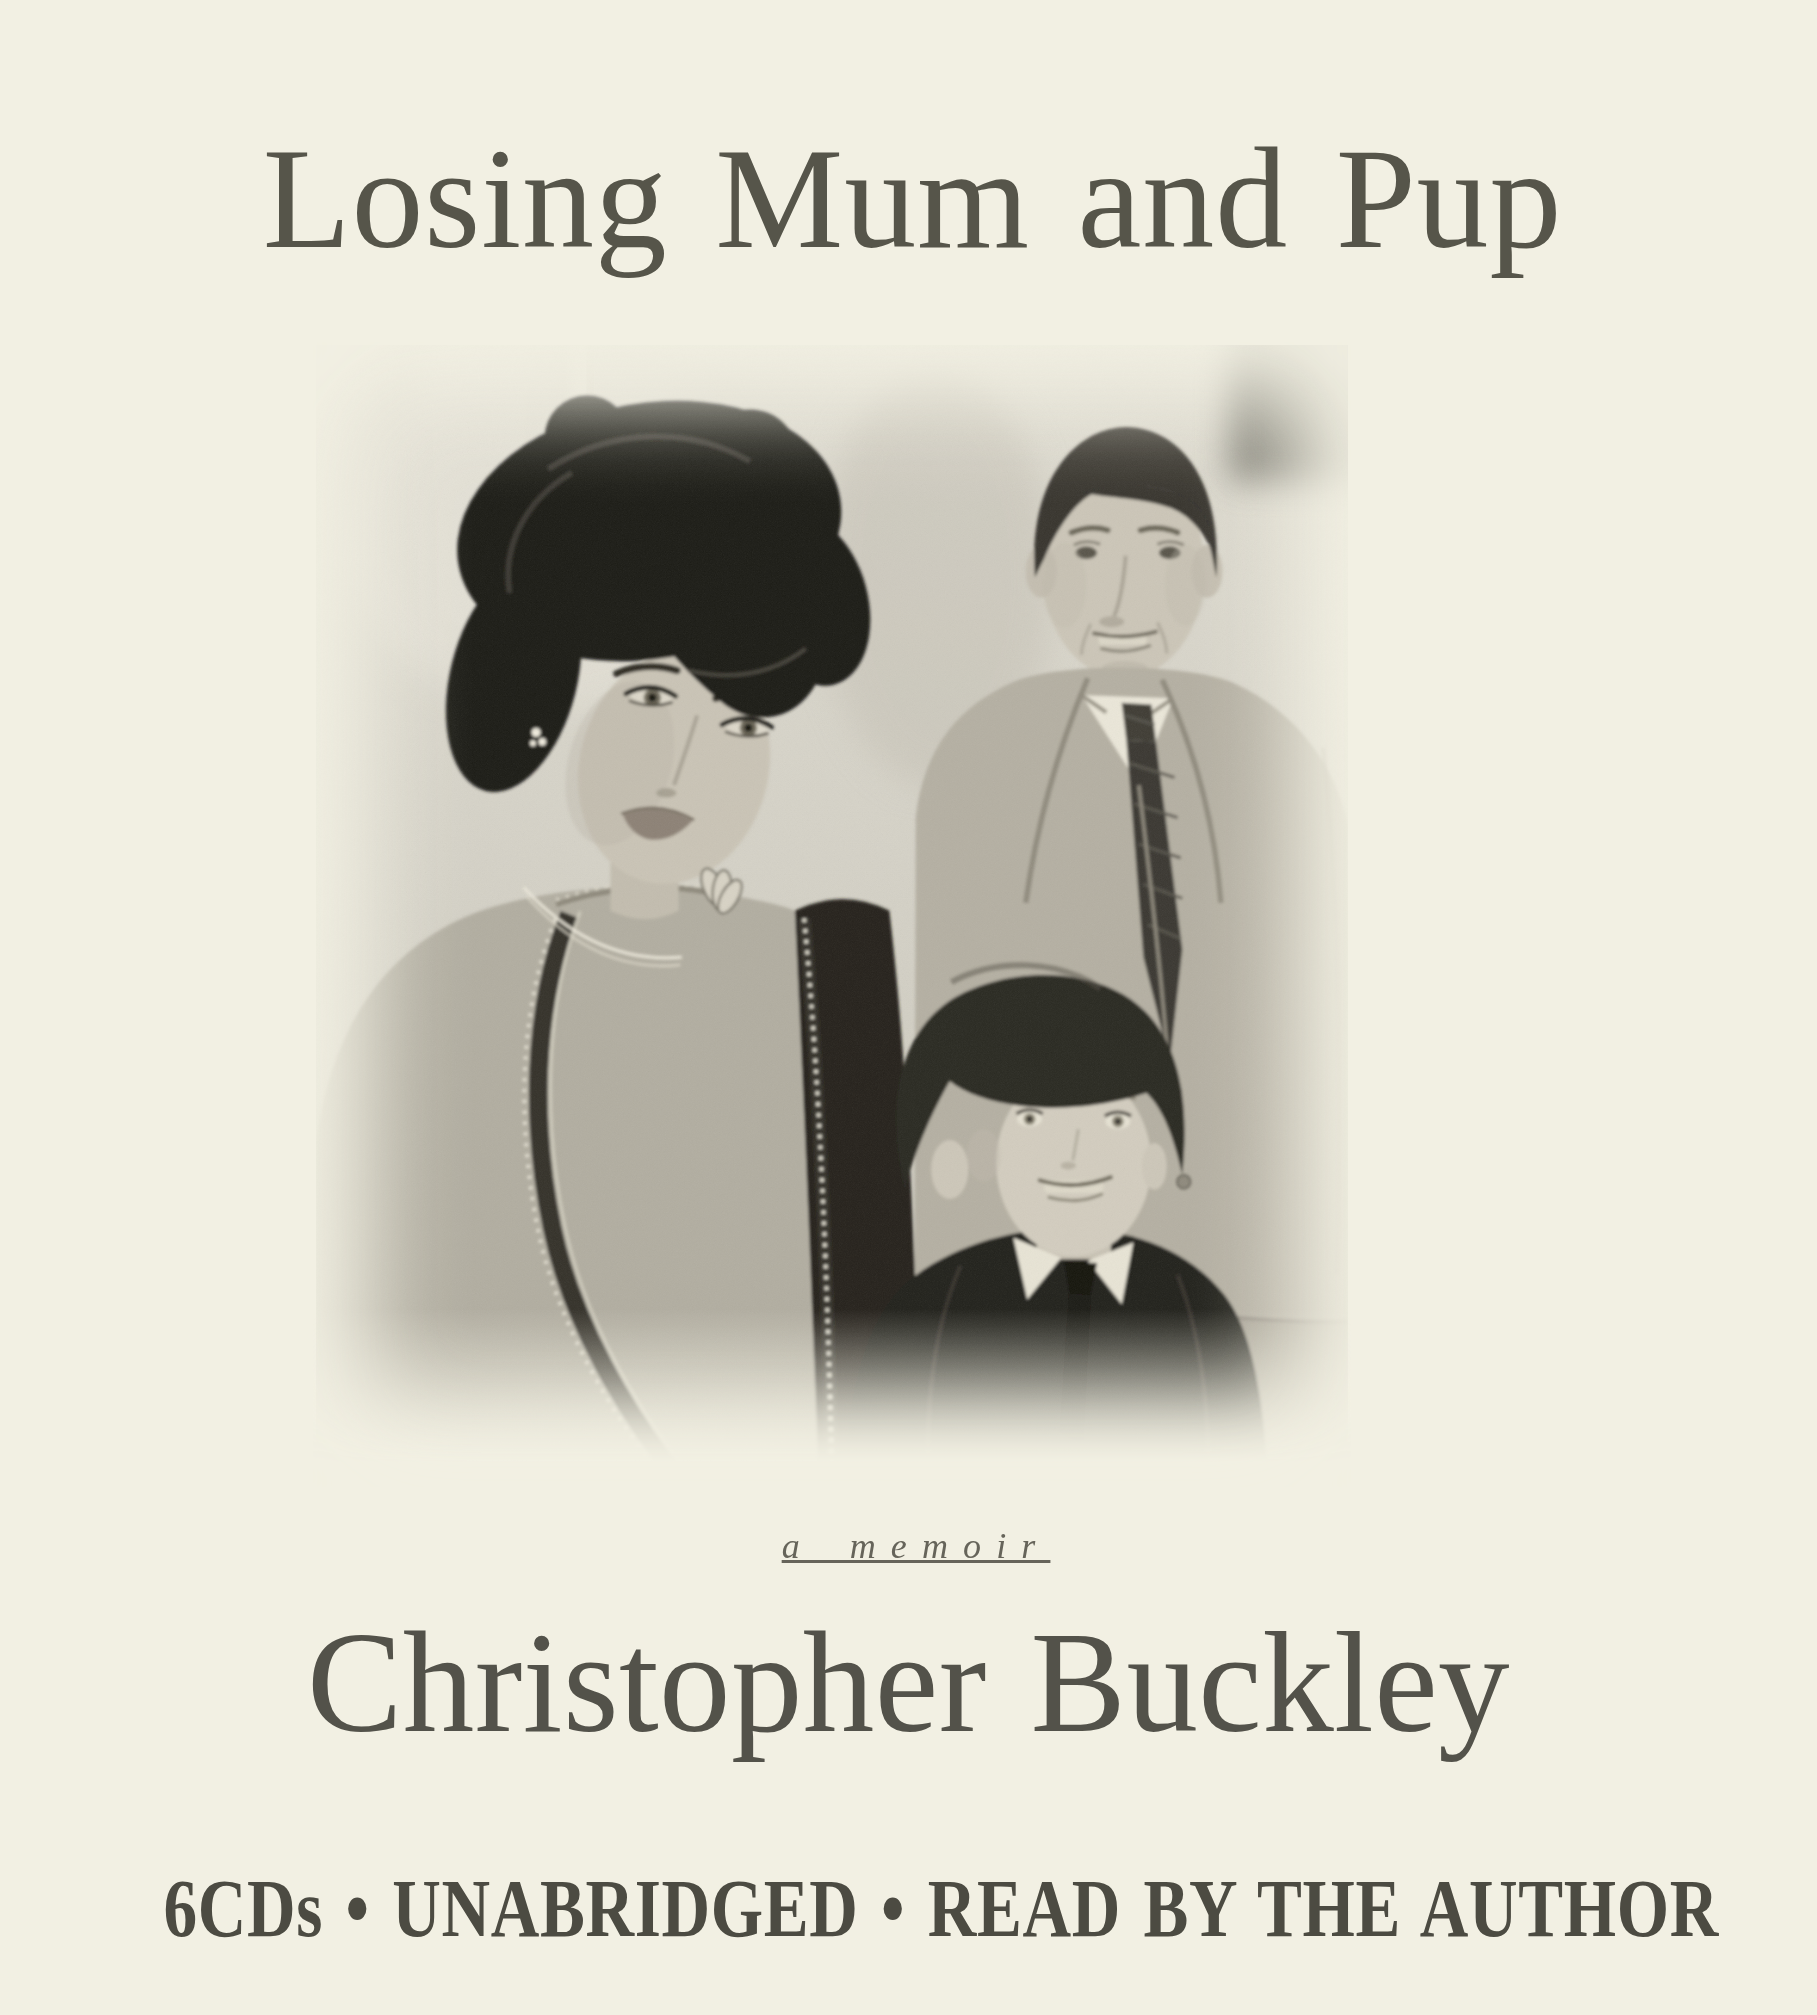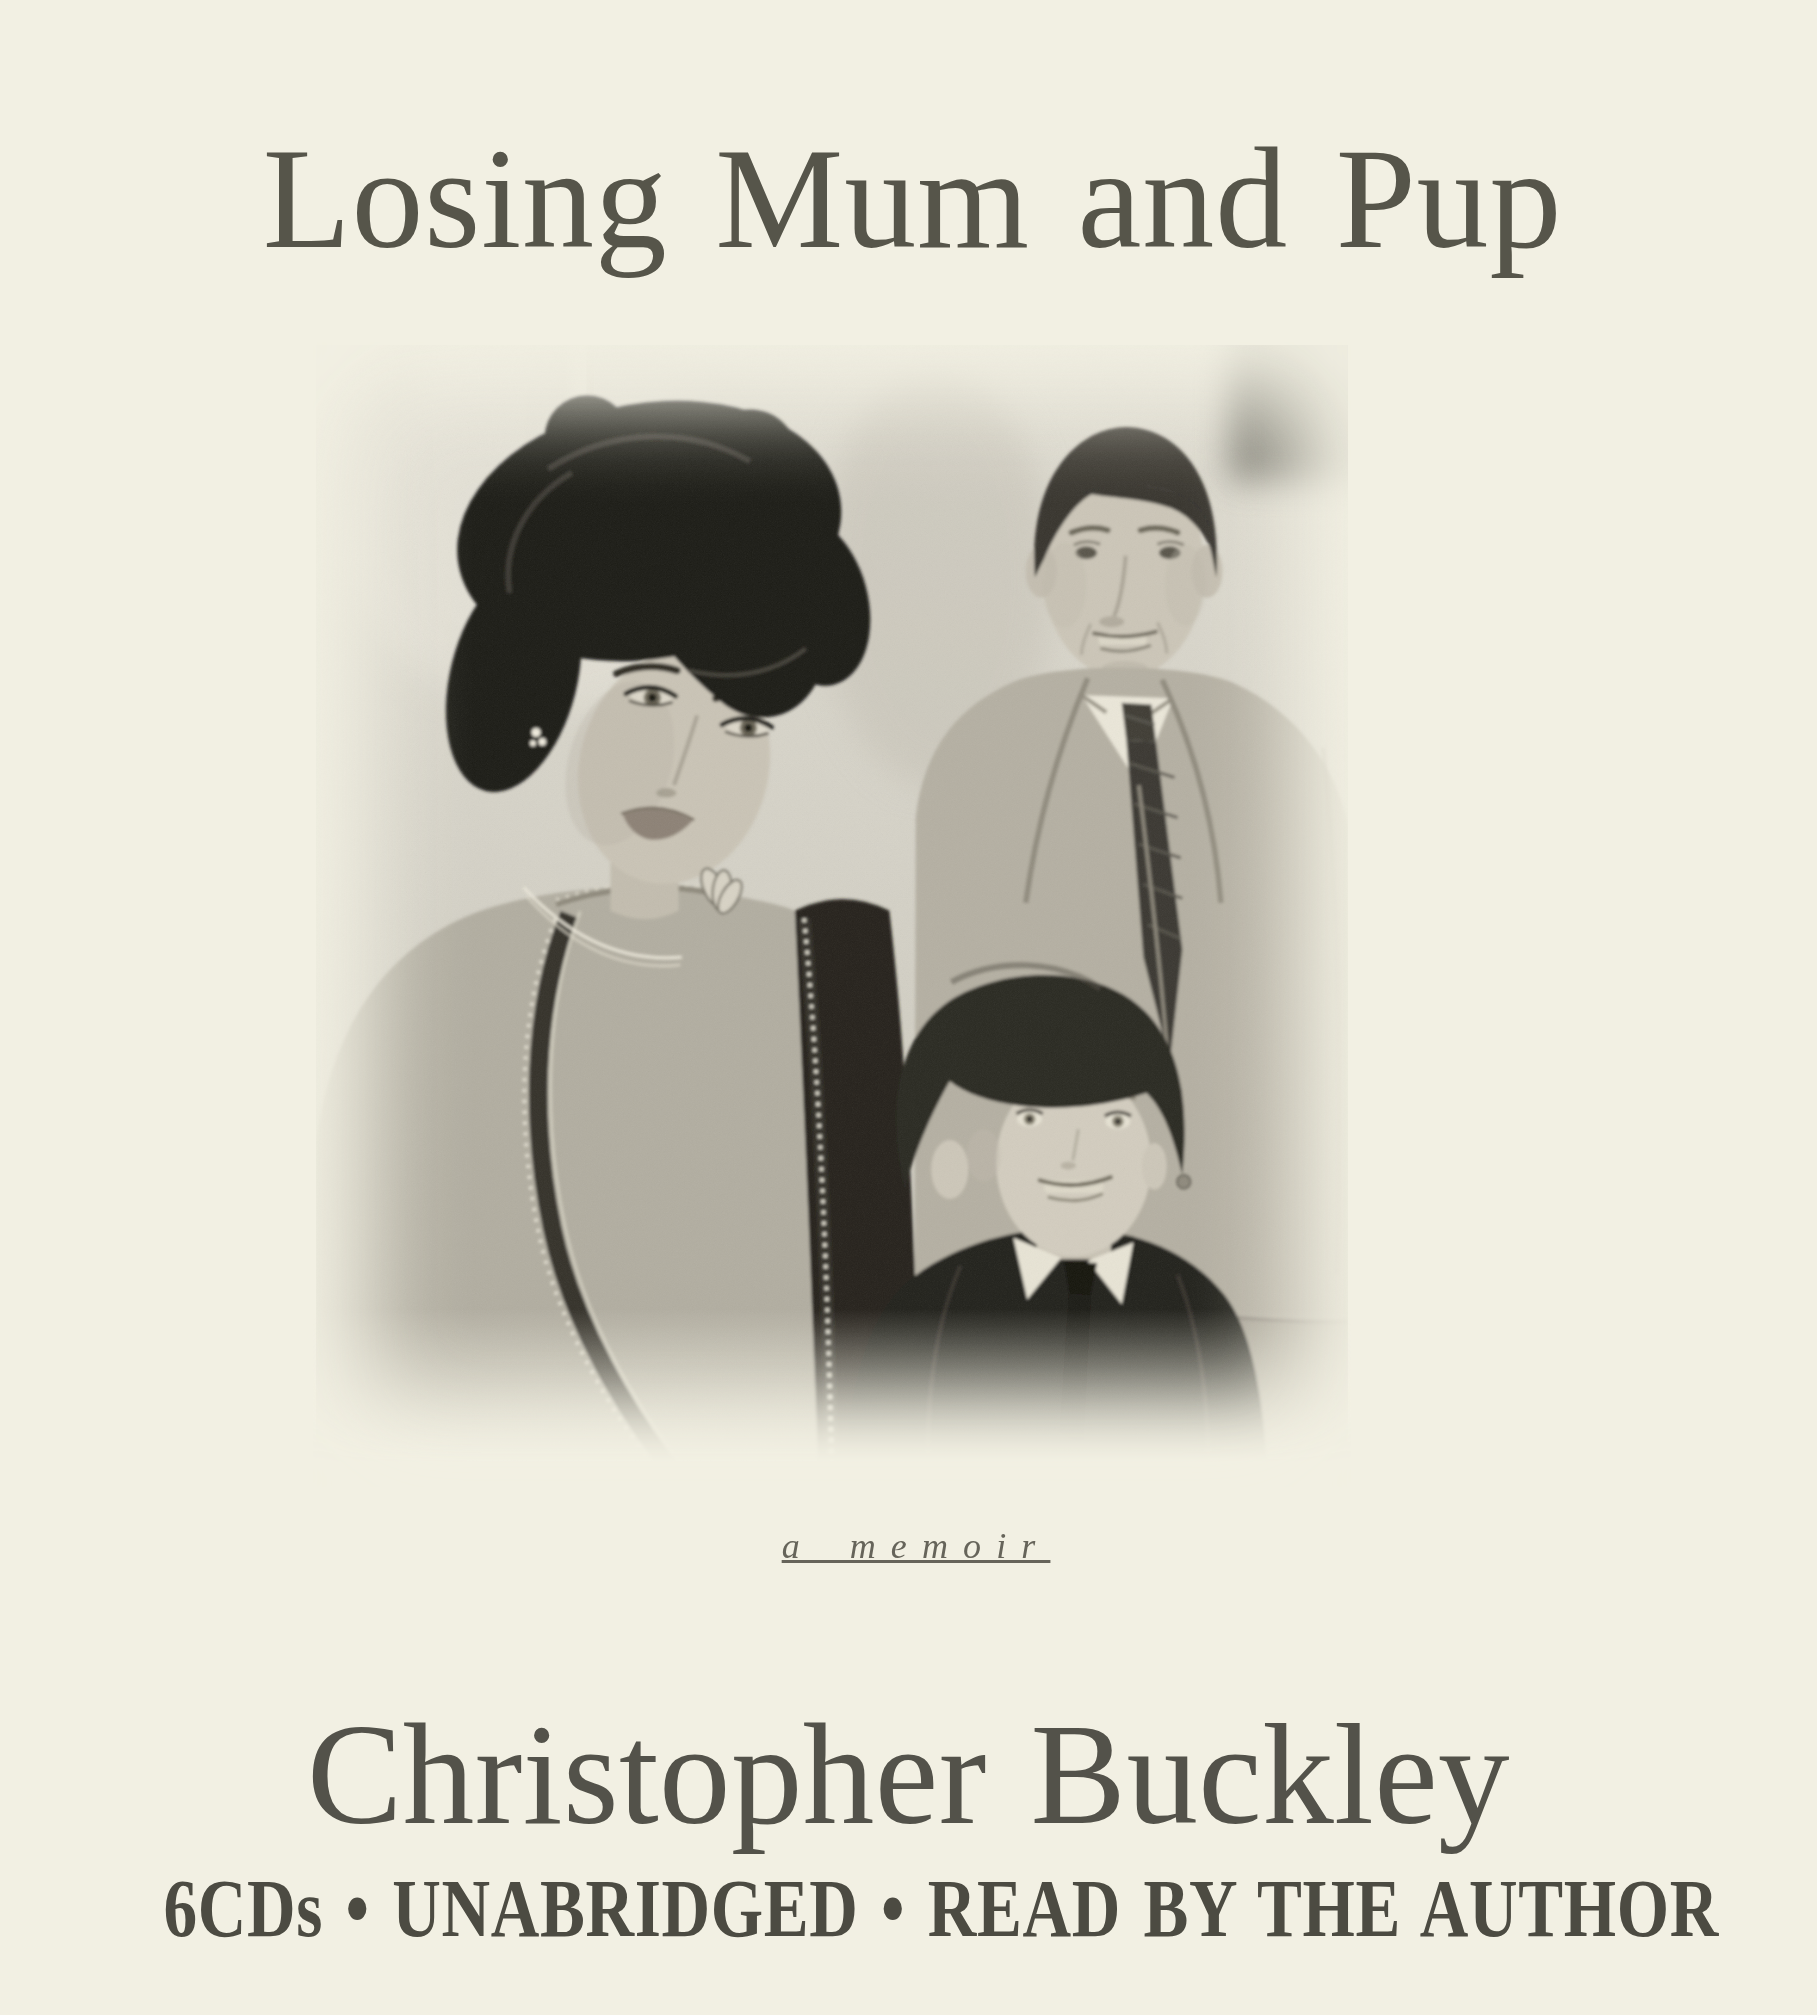--- a/index.html
+++ b/index.html
@@ -38,21 +38,21 @@
     pointer-events:none;
   }
   .subtitle{
     position:absolute;top:1528px;left:0;width:100%;
     text-align:center;font-style:italic;font-size:36px;line-height:1;
     letter-spacing:0.42em;word-spacing:0.30em;padding-left:0.42em;
     color:var(--subtitle-text);
     text-decoration:underline;
   }
   .author{
-    position:absolute;top:1704px;left:0;width:100%;
+    position:absolute;top:1612px;left:0;width:100%;
     text-align:center;font-size:143px;line-height:1;font-weight:400;
     color:var(--author-text);letter-spacing:0.4px;word-spacing:7.8px;
   }
   .format{
     position:absolute;top:1868px;left:0;width:100%;
     text-align:center;font-size:82px;line-height:1;font-weight:700;
     color:var(--format-text);letter-spacing:0.8px;word-spacing:6.2px;
     transform:scaleX(0.82);transform-origin:50% 50%;
     white-space:nowrap;
   }

